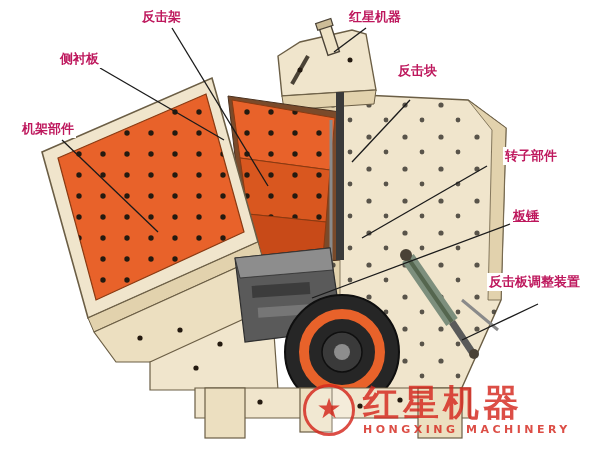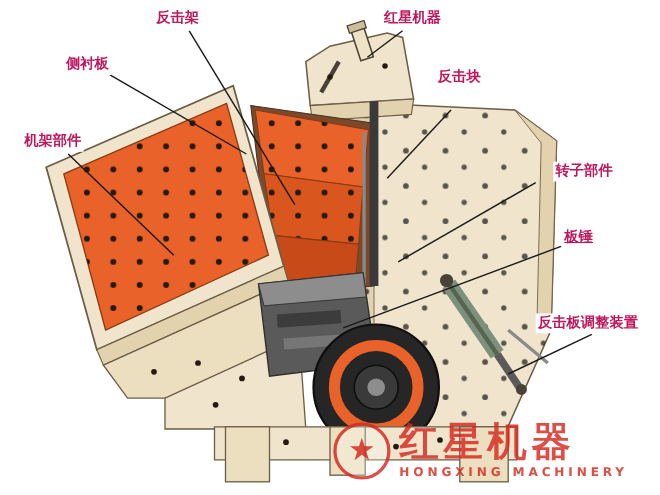--- a/index.html
+++ b/index.html
@@ -16,21 +16,21 @@
     background:#fff;padding:0 2px;line-height:18px;
     white-space:nowrap;z-index:5;
   }
   #cl-impact-frame{left:140px;top:8px;}
   #cl-threaded-sleeve{left:347px;top:8px;}
   #cl-side-liner{left:58px;top:50px;}
   #cl-impact-block{left:396px;top:62px;}
   #cl-frame-parts{left:20px;top:120px;}
   #cl-rotor-parts{left:503px;top:147px;}
   #cl-blow-bar{left:511px;top:207px;text-decoration:underline;}
-  #cl-adjuster{left:487px;top:285px;}
+  #cl-adjuster{left:487px;top:273px;}
   .watermark{
     position:absolute;left:303px;top:376px;width:292px;height:68px;
     display:flex;align-items:center;z-index:6;opacity:0.82;
   }
   .wm-logo{
     width:46px;height:46px;border-radius:50%;
     border:3px solid #d5281e;color:#d5281e;
     font-size:28px;line-height:44px;text-align:center;
     flex:0 0 auto;background:rgba(255,255,255,0.35);
   }

